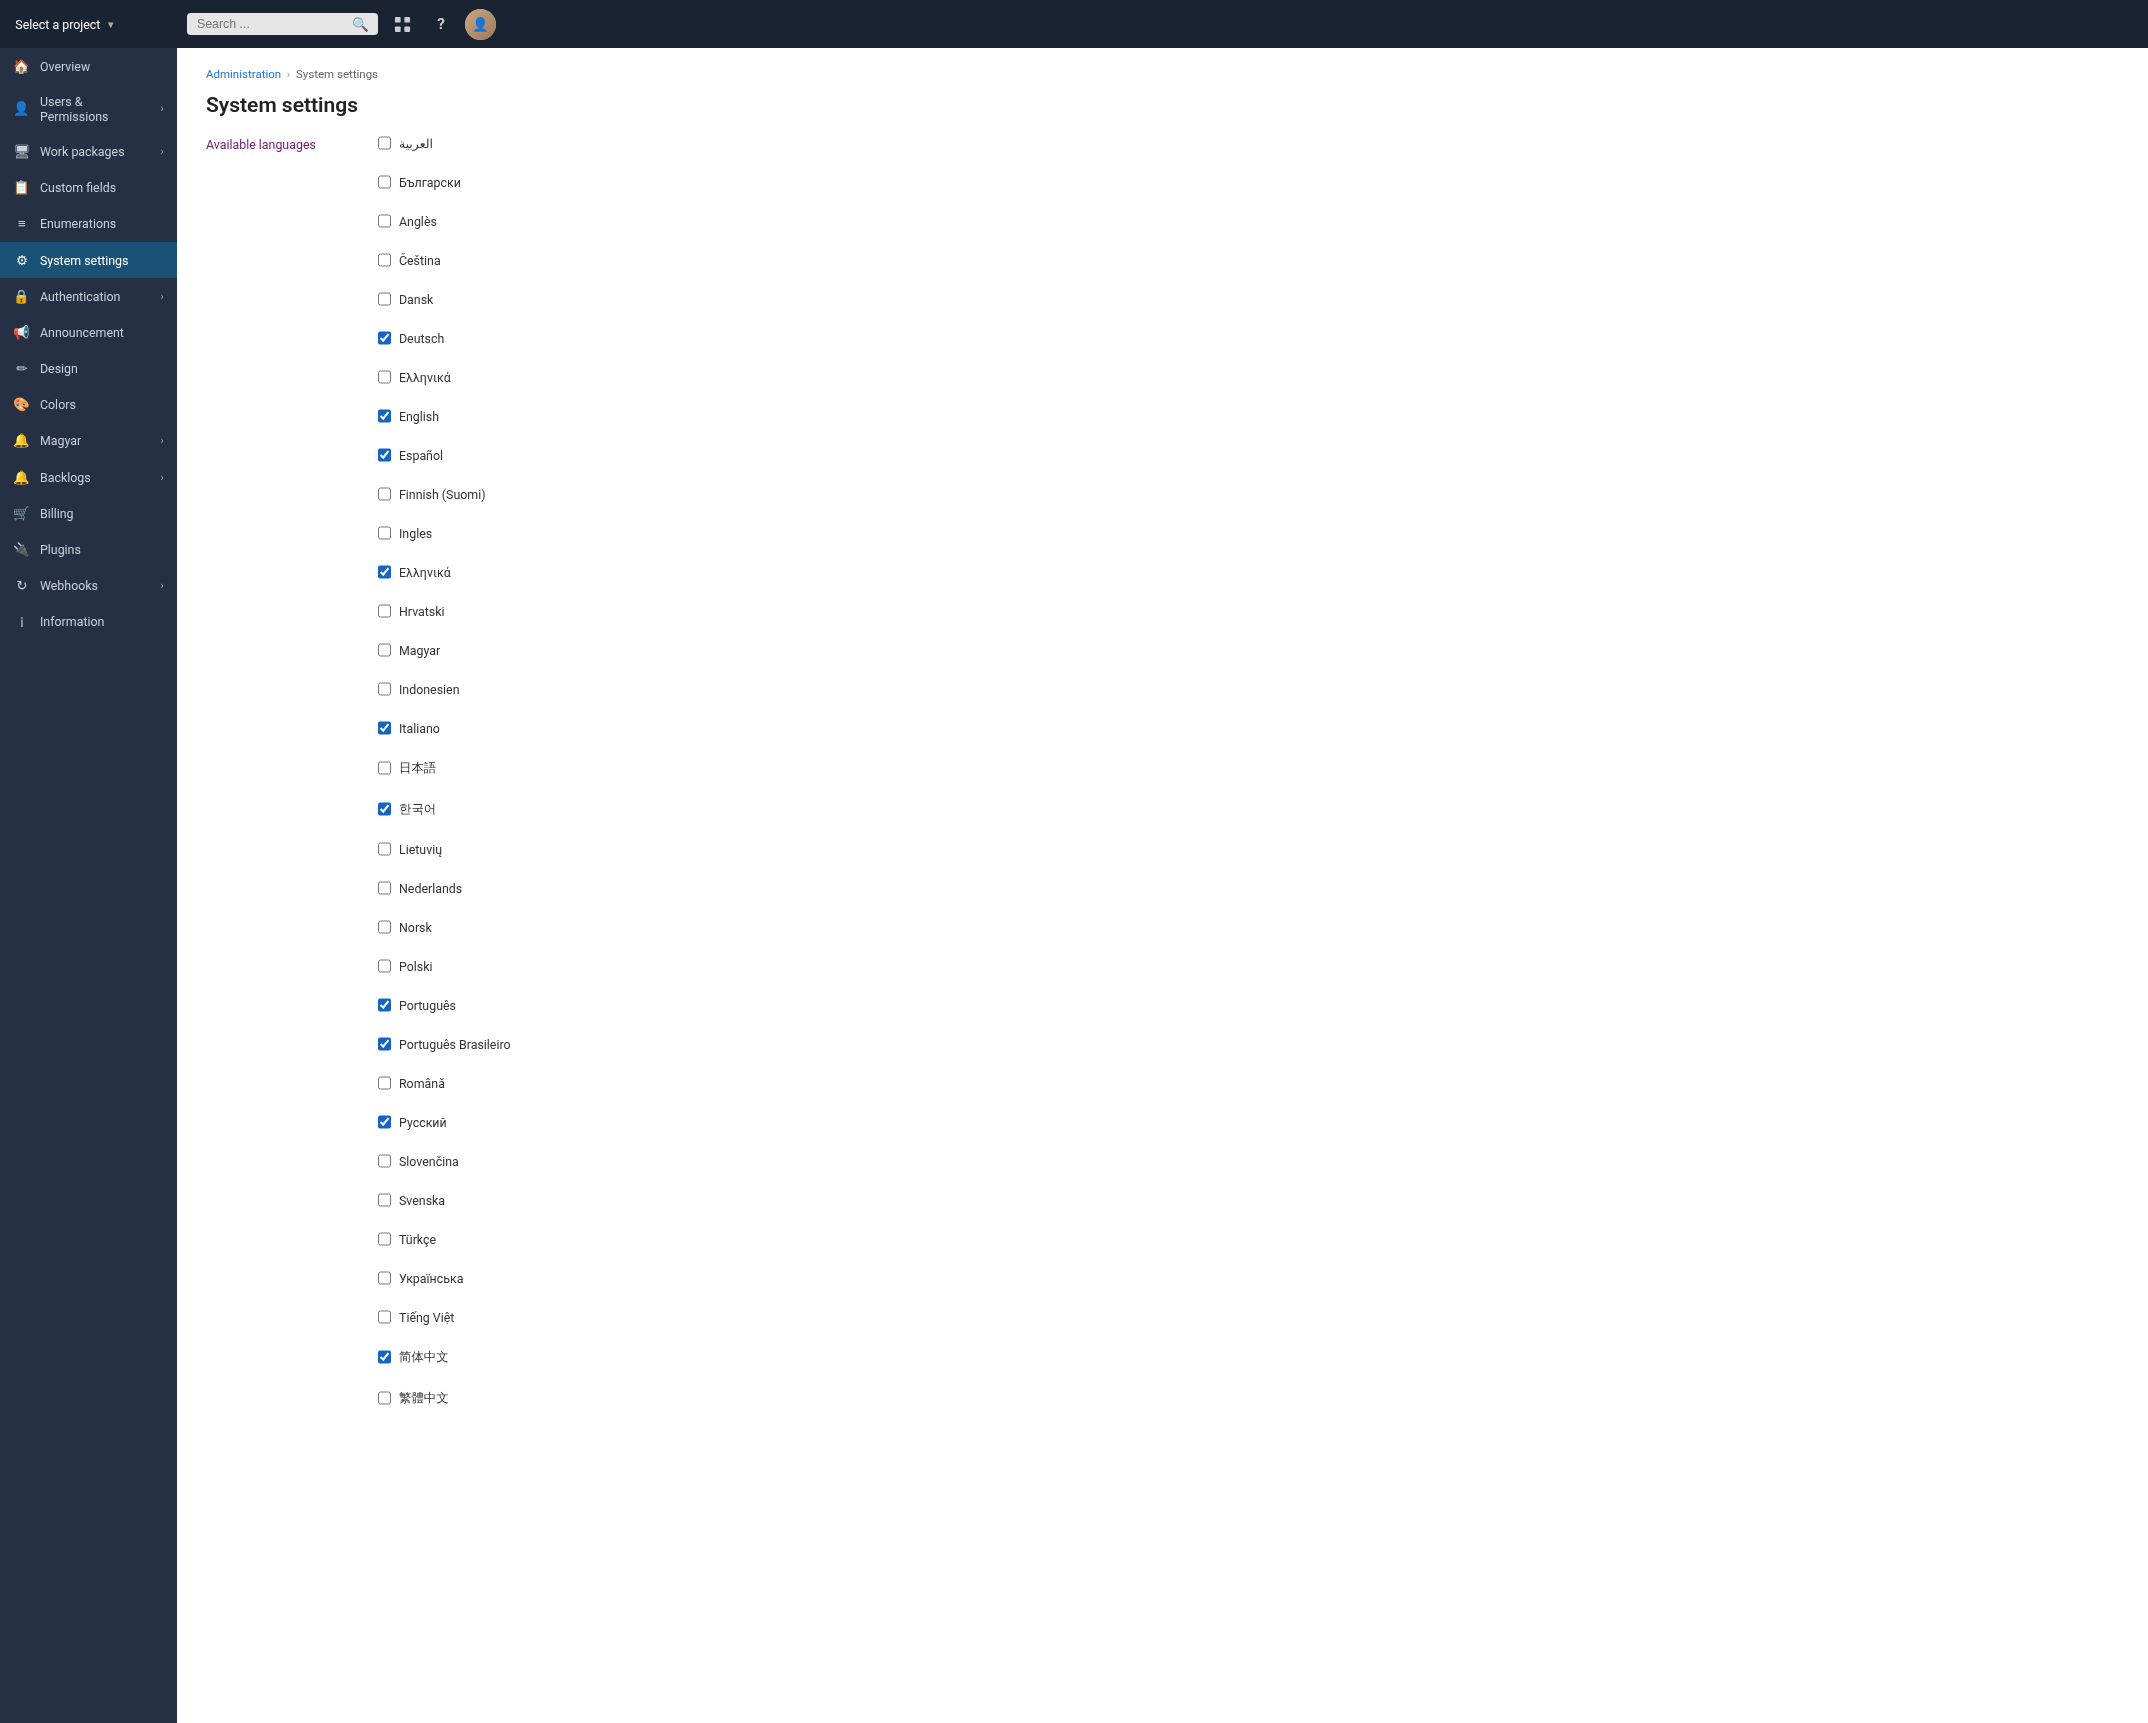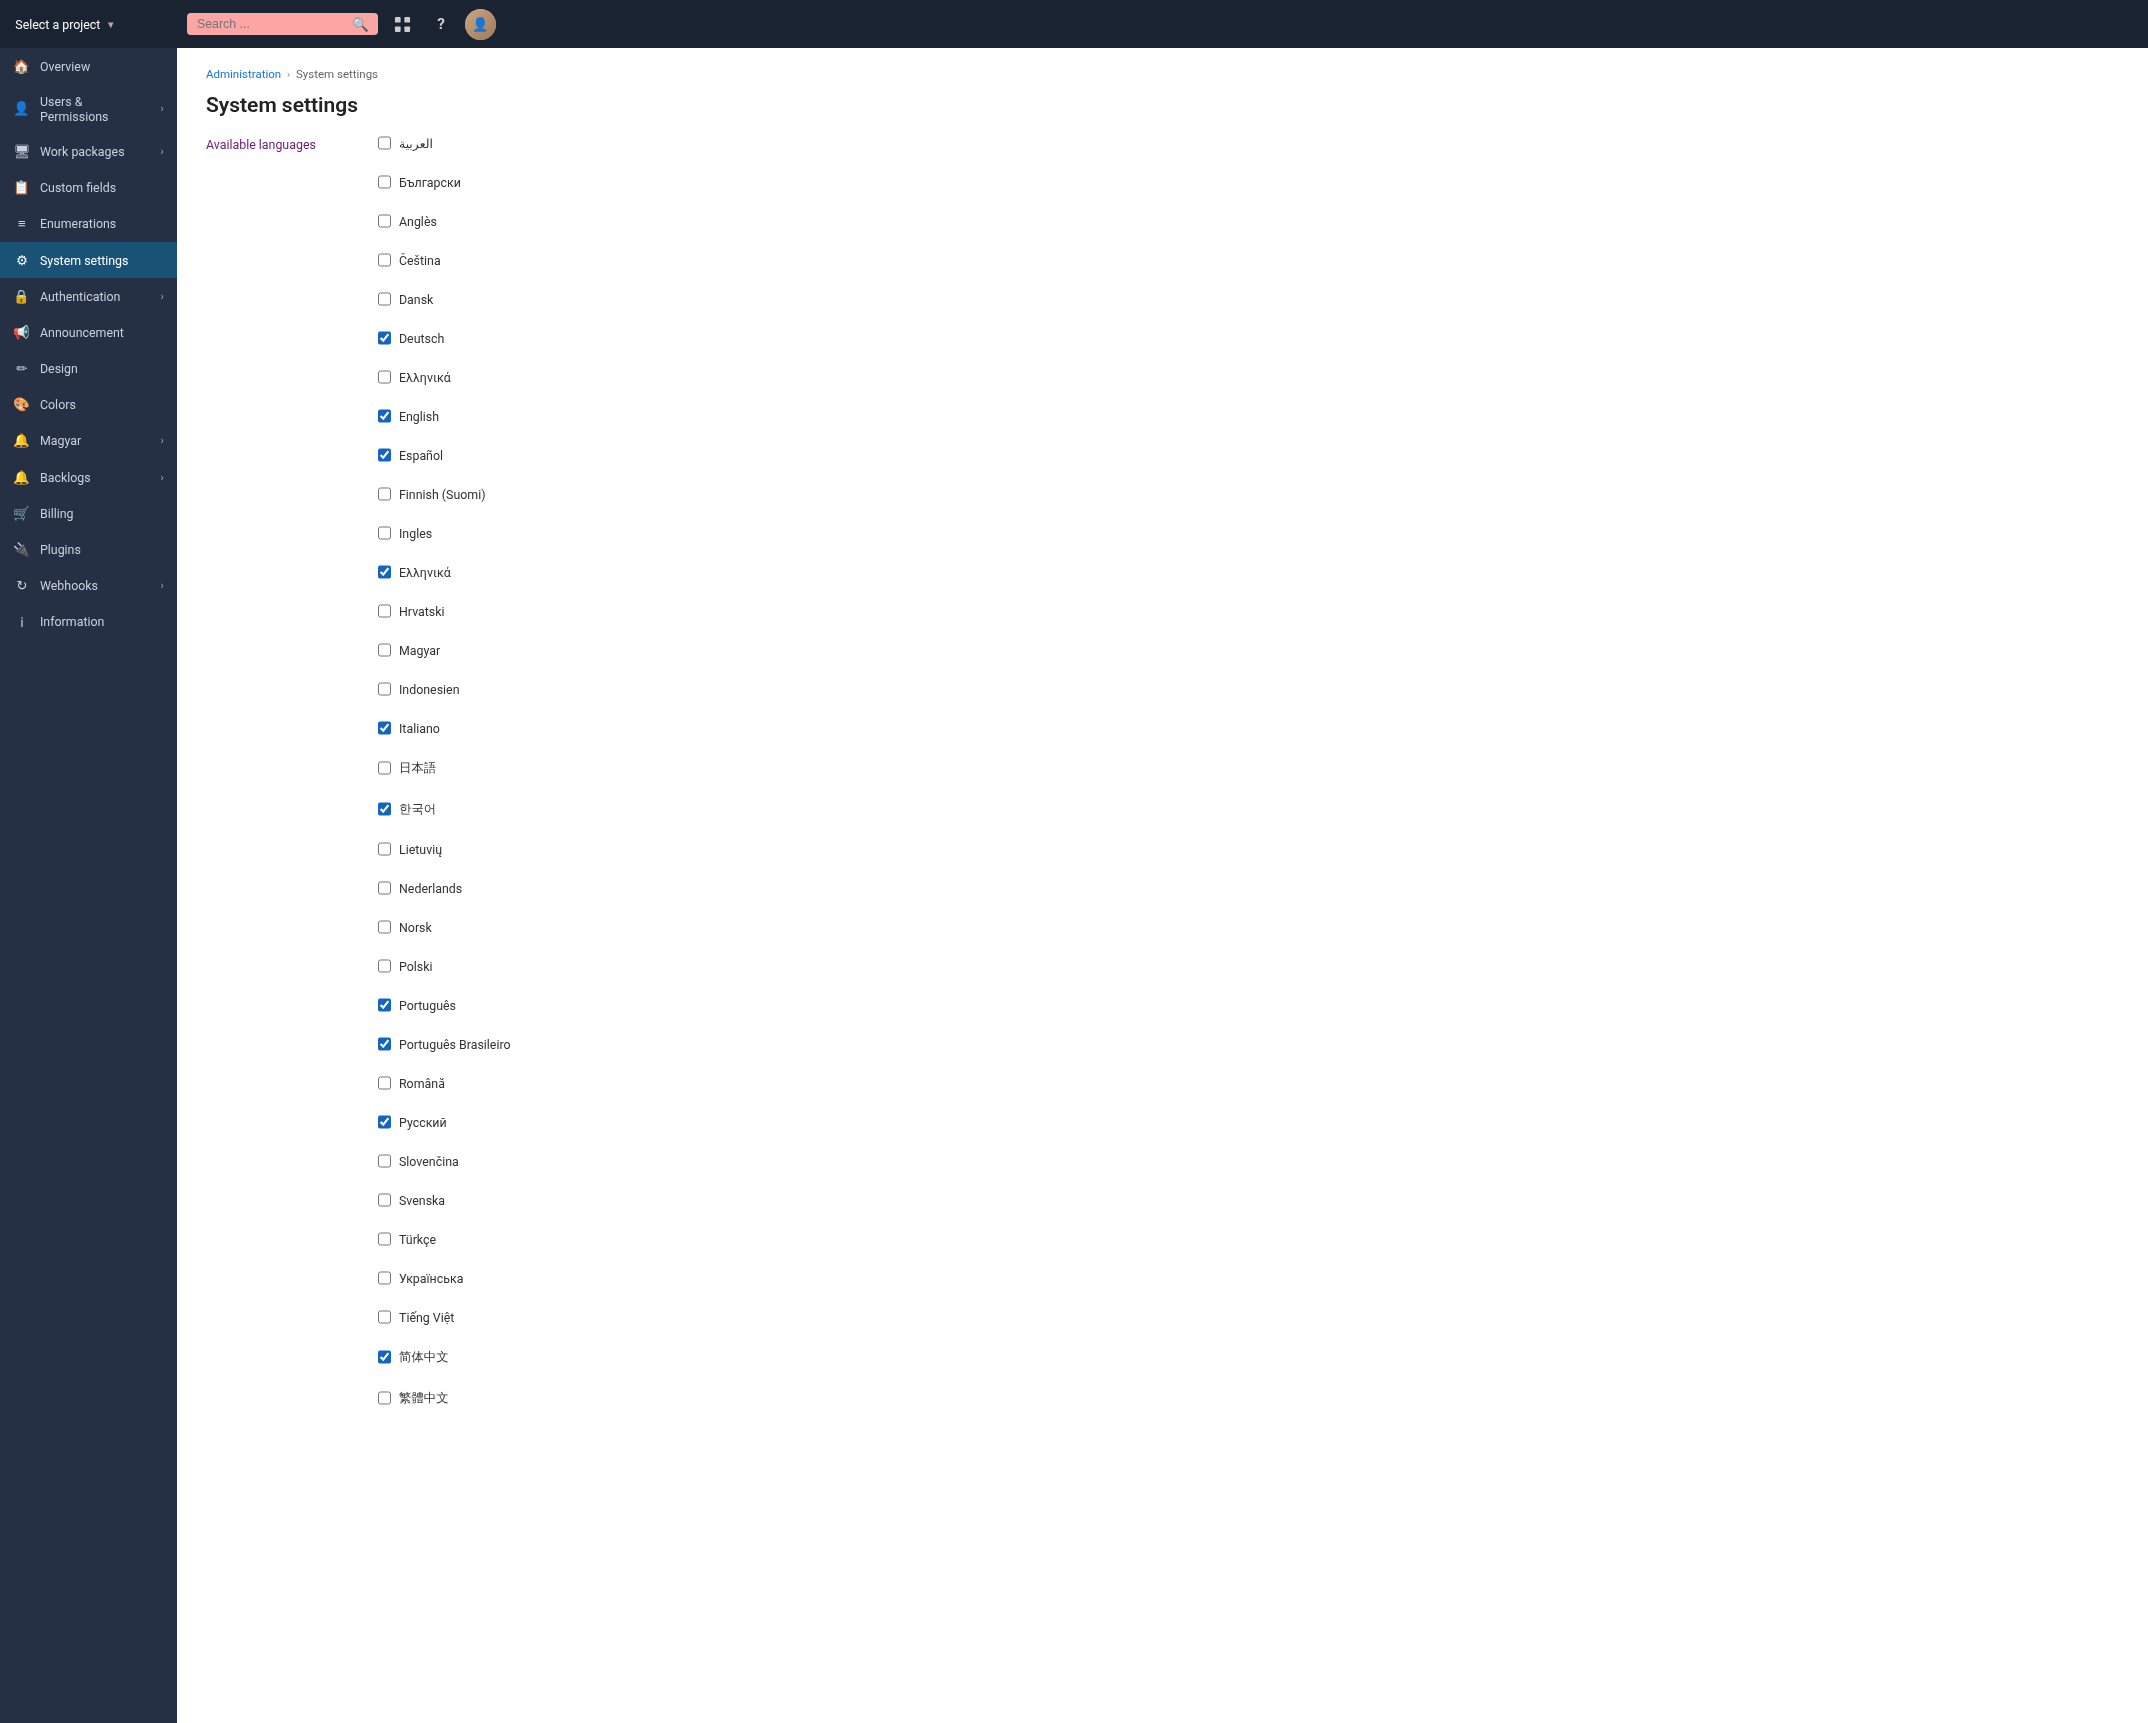--- a/index.html
+++ b/index.html
@@ -46,21 +46,21 @@
     .topbar-right {
       display: flex;
       align-items: center;
       gap: 9.6px;
       min-width: 268px;
       justify-content: flex-end;
     }
     .search-box {
       display: flex;
       align-items: center;
-      background: #fca5a5;
+      background: #e5e5e5;
       border-radius: 3.8px;
       padding: 3.8px 9.6px;
       width: 191px;
       gap: 5.7px;
     }
     .search-box input {
       border: none;
       outline: none;
       font-size: 12.4px;
       width: 100%;

